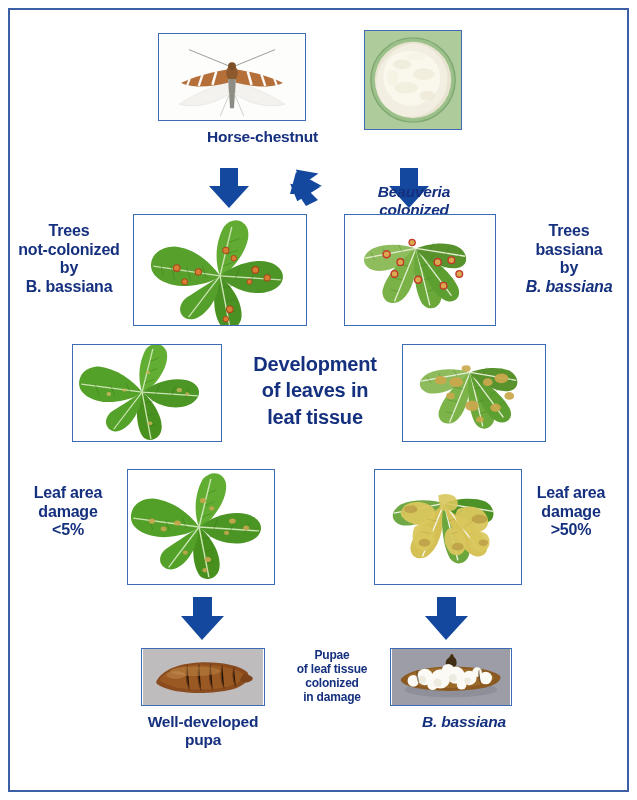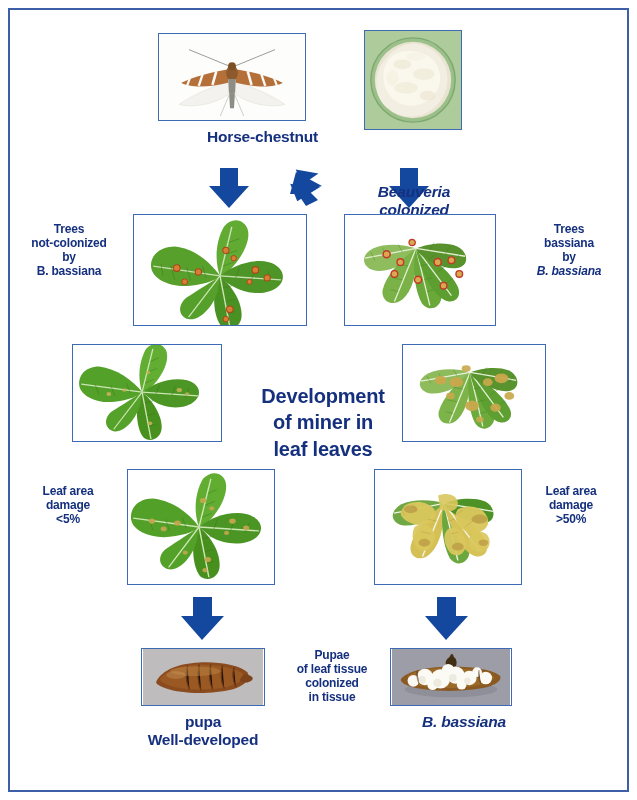--- a/index.html
+++ b/index.html
@@ -38,21 +38,21 @@
     position: absolute;
     color: #15307e;
     font-weight: bold;
     text-align: center;
     line-height: 1.17;
     letter-spacing: -0.2px;
   }
   .label .it { font-style: italic; }
 
   .t15 { font-size: 15.5px; }
-  .t14 { font-size: 12px; }
+  .t14 { font-size: 16px; }
   .t13 { font-size: 12px; }
   .t19 { font-size: 20px; }
 
   svg { display: block; }
 </style>
 </head>
 <body>
 
 <div id="frame"></div>
 
@@ -251,24 +251,24 @@
           <circle cx="22" cy="14" r="3.6" fill="#d9a84f" stroke="#c0392b" stroke-width="1.5"></circle>
           <circle cx="36" cy="12" r="3.4" fill="#d9a84f" stroke="#c0392b" stroke-width="1.4"></circle>
           <circle cx="44" cy="26" r="3.4" fill="#d9a84f" stroke="#c0392b" stroke-width="1.4"></circle>
           <circle cx="28" cy="38" r="3.4" fill="#d9a84f" stroke="#c0392b" stroke-width="1.4"></circle>
           <circle cx="-4" cy="-6" r="3.2" fill="#d9a84f" stroke="#c0392b" stroke-width="1.3"></circle>
         </g>
       </g>
     </svg>
   </div>
 
-  <div class="label t19" style="left:228px; top:351px; width:190px; line-height:1.32;margin-top:32px;">
+  <div class="label t19" style="left:220px; top:351px; width:190px; line-height:1.32;">
     <div>Development</div>
-    <div>of miner in</div>
-    <div>leaf leaves</div>
+    <div>of leaves in</div>
+    <div>leaf tissue</div>
   </div>
 
   <div class="imgbox" style="left:72px; top:344px; width:150px; height:98px;">
     <svg viewBox="0 0 150 98" style="width:100%;height:100%;">
       <rect width="150" height="98" fill="#ffffff"></rect>
       <g transform="translate(70,48)">
         <path d="M0,0 C-10,-12 -26,-24 -44,-26 C-58,-26 -66,-16 -64,-6
                  C-62,4 -46,12 -28,10 C-12,8 -4,4 0,0 Z" fill="#54a12a"></path>
         <path d="M0,0 L-62,-8" stroke="#cce5b2" stroke-width="1.3"></path>
         <path d="M0,0 C-5,-14 -3,-32 4,-44 C11,-52 22,-50 25,-41
@@ -469,29 +469,29 @@
       </g>
 
       <ellipse cx="54" cy="23" rx="26" ry="5" fill="#c08a4a" opacity="0.45"></ellipse>
       <ellipse cx="34" cy="27" rx="10" ry="4" fill="#d0a068" opacity="0.35"></ellipse>
 
       <path d="M104,26 C112,27 116,30 112,33 C108,36 102,35 100,32 Z" fill="#7d431a"></path>
     </svg>
   </div>
 
   <div class="label t15" style="left:128px; top:713px; width:150px;">
+    <div>Well-developed</div>
     <div>pupa</div>
-    <div>Well-developed</div>
   </div>
 
   <div class="label t13" style="left:275px; top:648px; width:114px;">
     <div>Pupae</div>
     <div>of leaf tissue</div>
     <div>colonized</div>
-    <div>in tissue</div>
+    <div>in damage</div>
   </div>
 
   <div class="imgbox" style="left:390px; top:648px; width:122px; height:58px;">
     <svg viewBox="0 0 122 58" style="width:100%;height:100%;">
       <rect width="122" height="58" fill="#9a9ba4"></rect>
       <rect width="122" height="58" fill="#9c9da6"></rect>
 
       <ellipse cx="61" cy="42" rx="48" ry="8" fill="#85868f" opacity="0.6"></ellipse>
 
       <path d="M10,30 C18,22 38,18 62,18 C86,18 106,22 112,28

